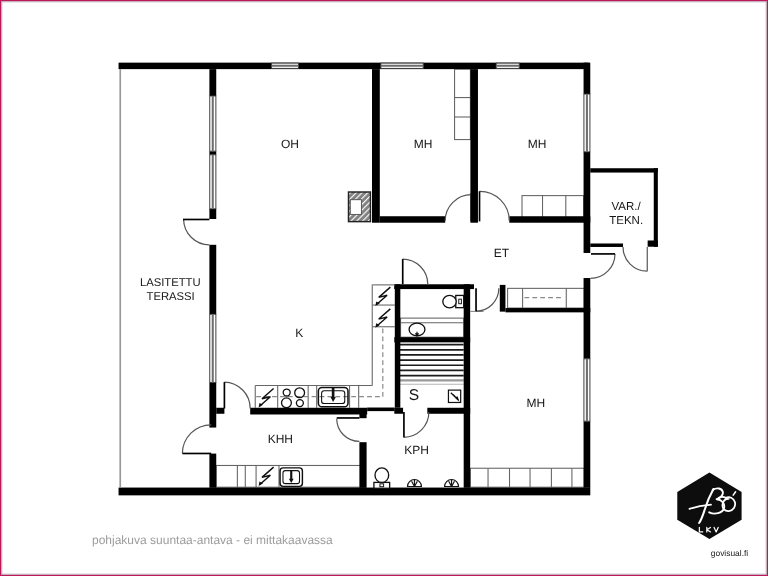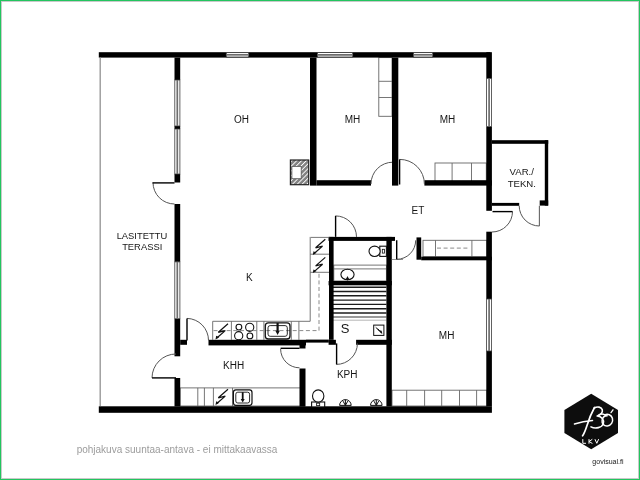--- a/index.html
+++ b/index.html
@@ -1,16 +1,16 @@
 <!DOCTYPE html>
 <html><head>
 <meta charset="utf-8">
 <style>
 html,body{margin:0;padding:0;background:#fff;}
-#c{position:relative;width:640px;height:480px;background:#22c55e;overflow:hidden;}
+#c{position:relative;width:640px;height:480px;background:#be185d;overflow:hidden;}
 svg{position:absolute;left:0;top:0;}
 text{font-family:"Liberation Sans",sans-serif;fill:#161616;}
 .rl{font-size:10px;}
 .cap{font-size:10px;fill:#9c9c9c;}
 </style>
 </head>
 <body>
 <div id="c">
 <svg width="640" height="480" viewBox="0 0 640 480">
 <defs>

